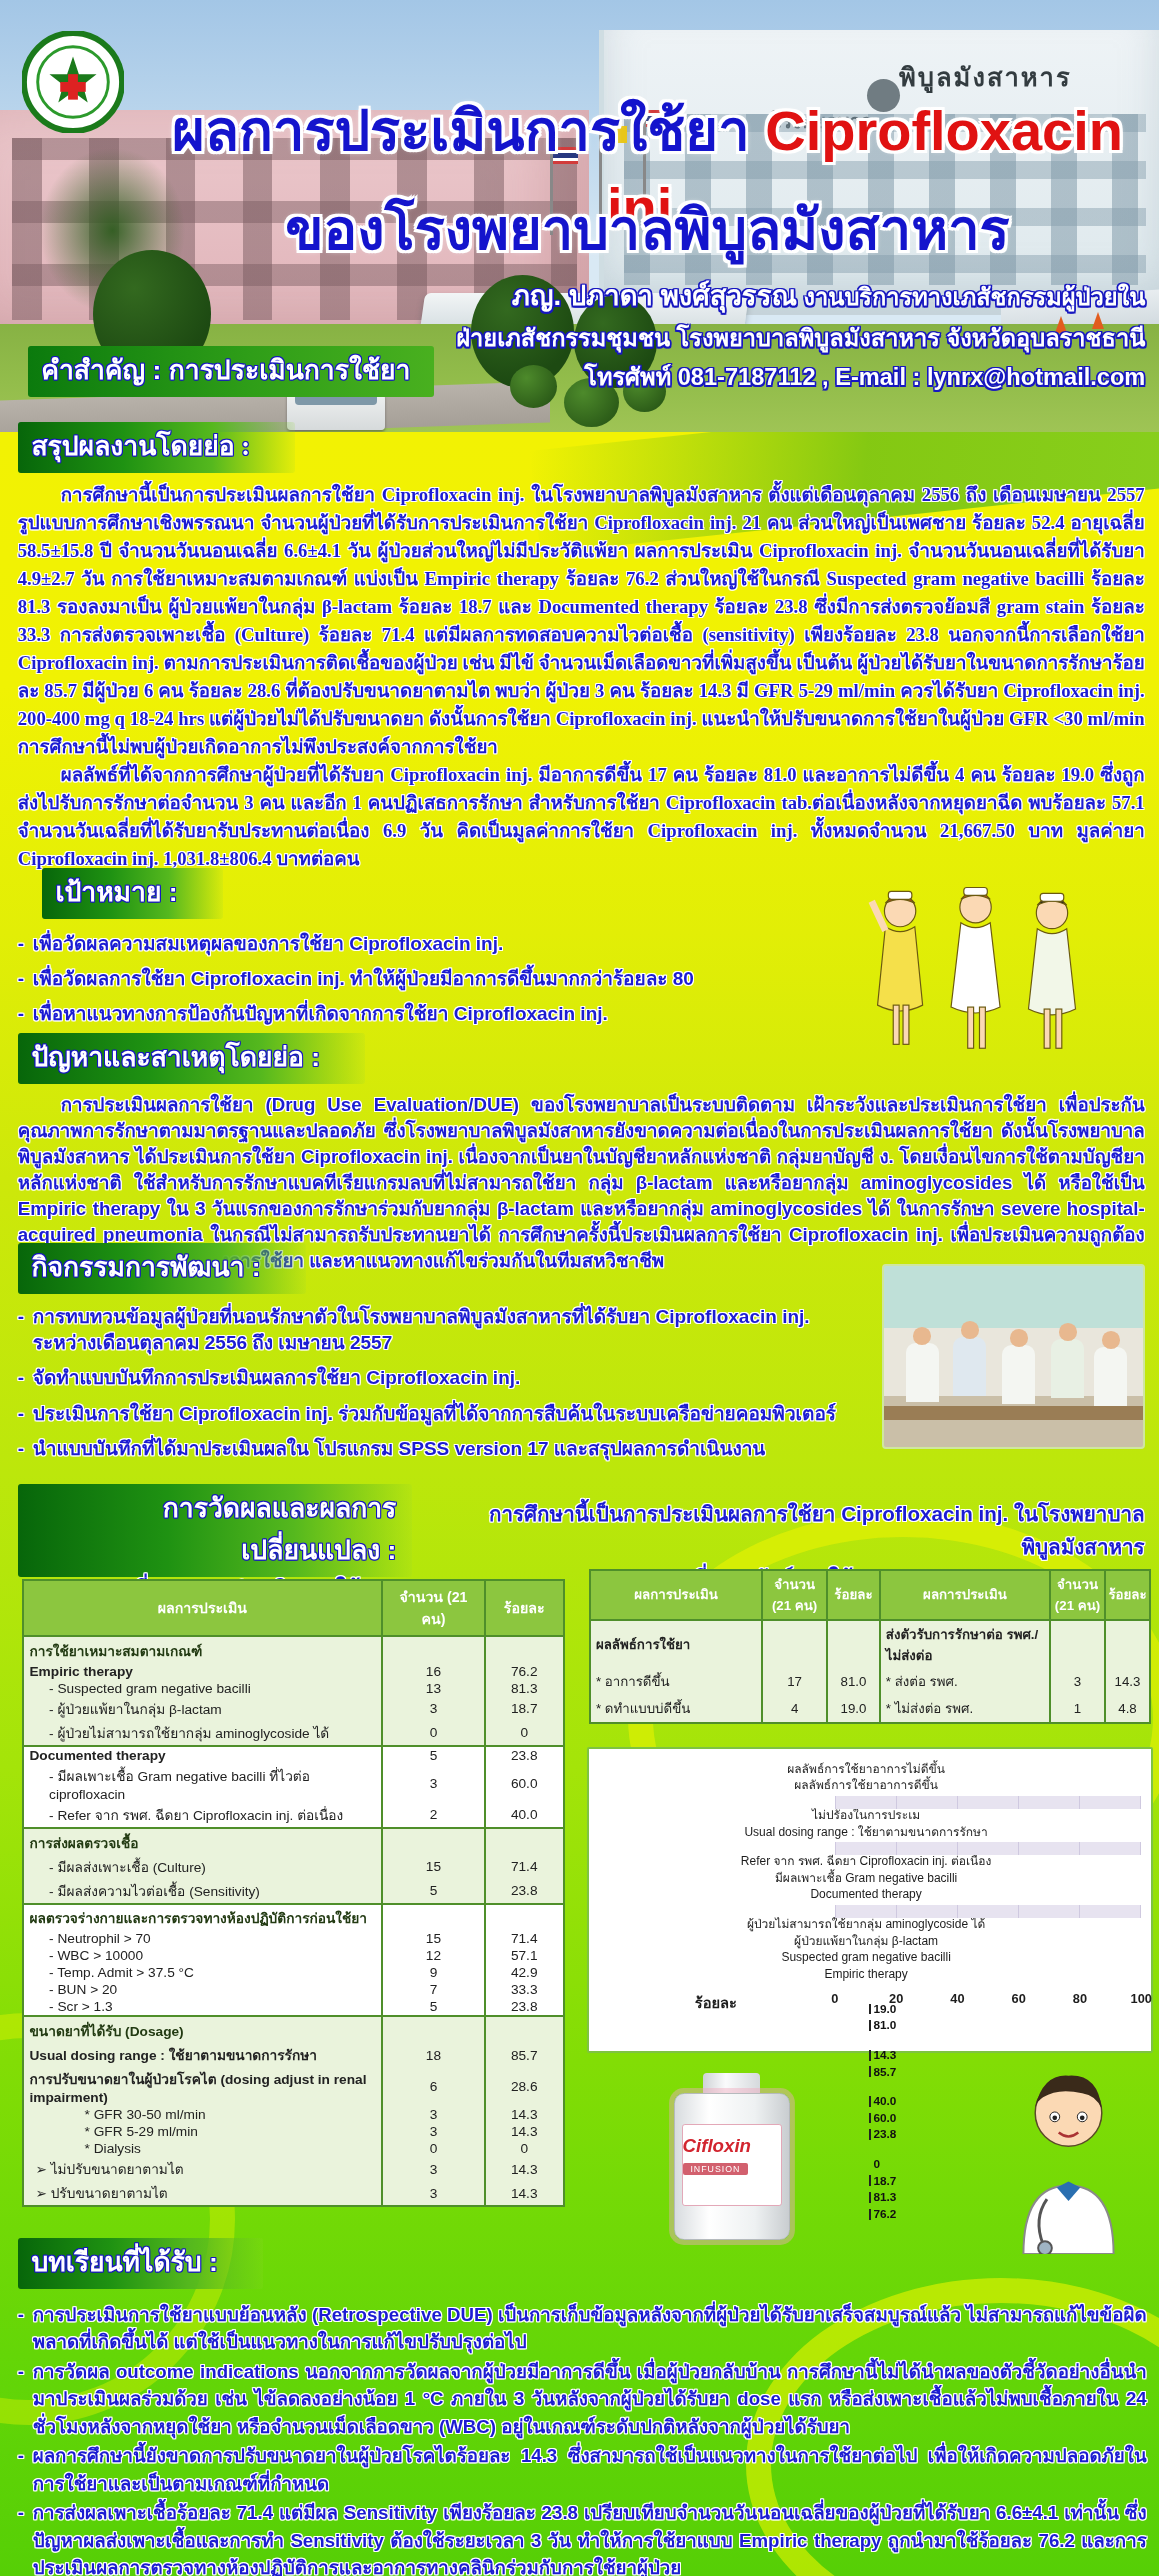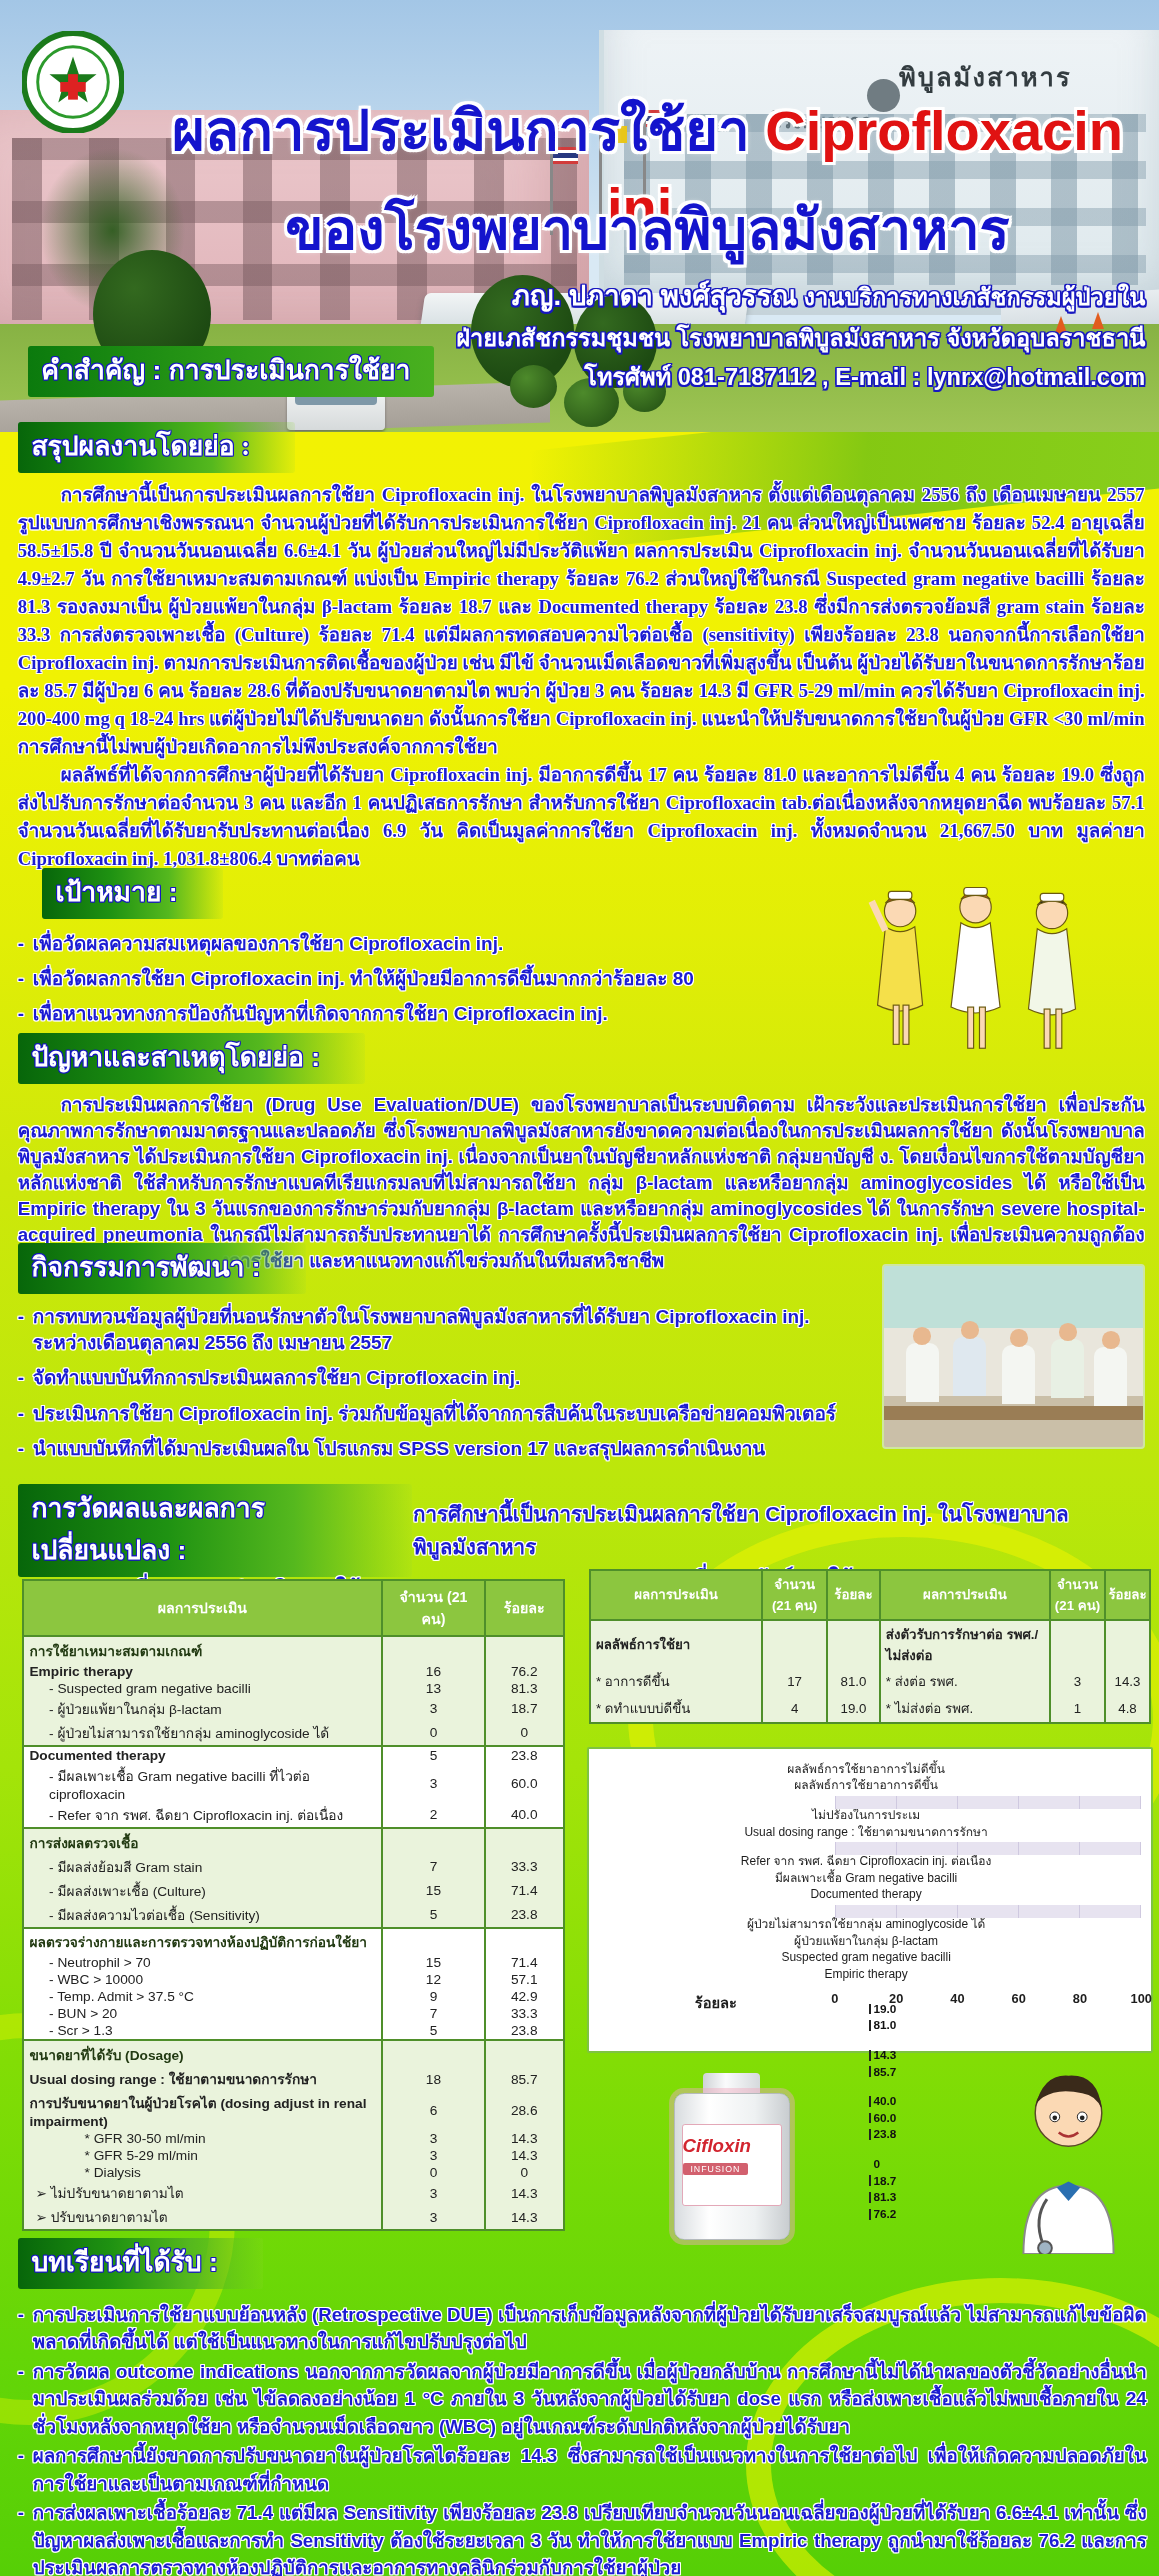--- a/index.html
+++ b/index.html
@@ -87,21 +87,21 @@
   .sec-problem .banner{ margin-bottom:7.9px; }
   .sec-problem .para{ font-size:18.7px; line-height:26px; }
   .sec-activities{ top:1243px; left:17.7px; width:856px; }
   .sec-activities .banner{ margin-bottom:9.8px; }
   .pharm{ top:1264px; left:882px; width:263px; height:185px; border:2.9px solid #cfe6a0; border-radius:3.9px;
     background:linear-gradient(180deg,#bfe0d8 0 34%, #e9e6dc 34% 72%, #cabfa8 72% 100%); overflow:hidden;}
   .pharm .person{ position:absolute; width:33px; height:59px; border-radius:9.8px 9.8px 0 0; background:#f4f6f2;}
   .pharm .person::before{ content:""; position:absolute; left:7.9px; top:-15.7px; width:17.7px; height:17.7px; border-radius:50%; background:#e8b88f;}
   .pharm .counter{ position:absolute; left:0; bottom:27.5px; width:100%; height:13.7px; background:#9a7d55;}
   .sec-measure{ top:1484px; left:17.7px; width:1127px; }
-  .measure-line1{ display:flex; align-items:center; gap:1px; }
+  .measure-line1{ display:flex; align-items:center; gap:1px;text-align:right; }
   .measure-line1 .banner{ padding-right:15.7px; }
   .measure-line1 .cont{ font-size:20.6px; }
   .measure-line2{ margin:9.8px 0 0 9.8px; font-size:20.6px; }
   .cap{ font-size:20.6px; }
   .cap1{ top:1571px; left:77px; }
   .cap2{ top:1561px; left:636px; }
   
   table{ border-collapse:collapse; background:#fff; }
   .tbl{ border:2.9px solid #4f8f2a; font-size:13.7px; color:#222; }
   .tbl th{ background:#8cc63f; color:#fff; font-size:14.2px; font-weight:bold;
@@ -396,25 +396,20 @@
             <td class="num">40.0</td>
           </tr>
         </tbody>
         <tbody class="lt">
           <tr class="s-section">
             <td>การส่งผลตรวจเชื้อ</td>
             <td class="num"></td>
             <td class="num"></td>
           </tr>
           <tr class="s-dash">
-            <td>-   มีผลส่งย้อมสี Gram stain</td>
-            <td class="num">7</td>
-            <td class="num">33.3</td>
-          </tr>
-          <tr class="s-dash">
             <td>-   มีผลส่งเพาะเชื้อ (Culture)</td>
             <td class="num">15</td>
             <td class="num">71.4</td>
           </tr>
           <tr class="s-dash">
             <td>-   มีผลส่งความไวต่อเชื้อ (Sensitivity)</td>
             <td class="num">5</td>
             <td class="num">23.8</td>
           </tr>
         </tbody>

